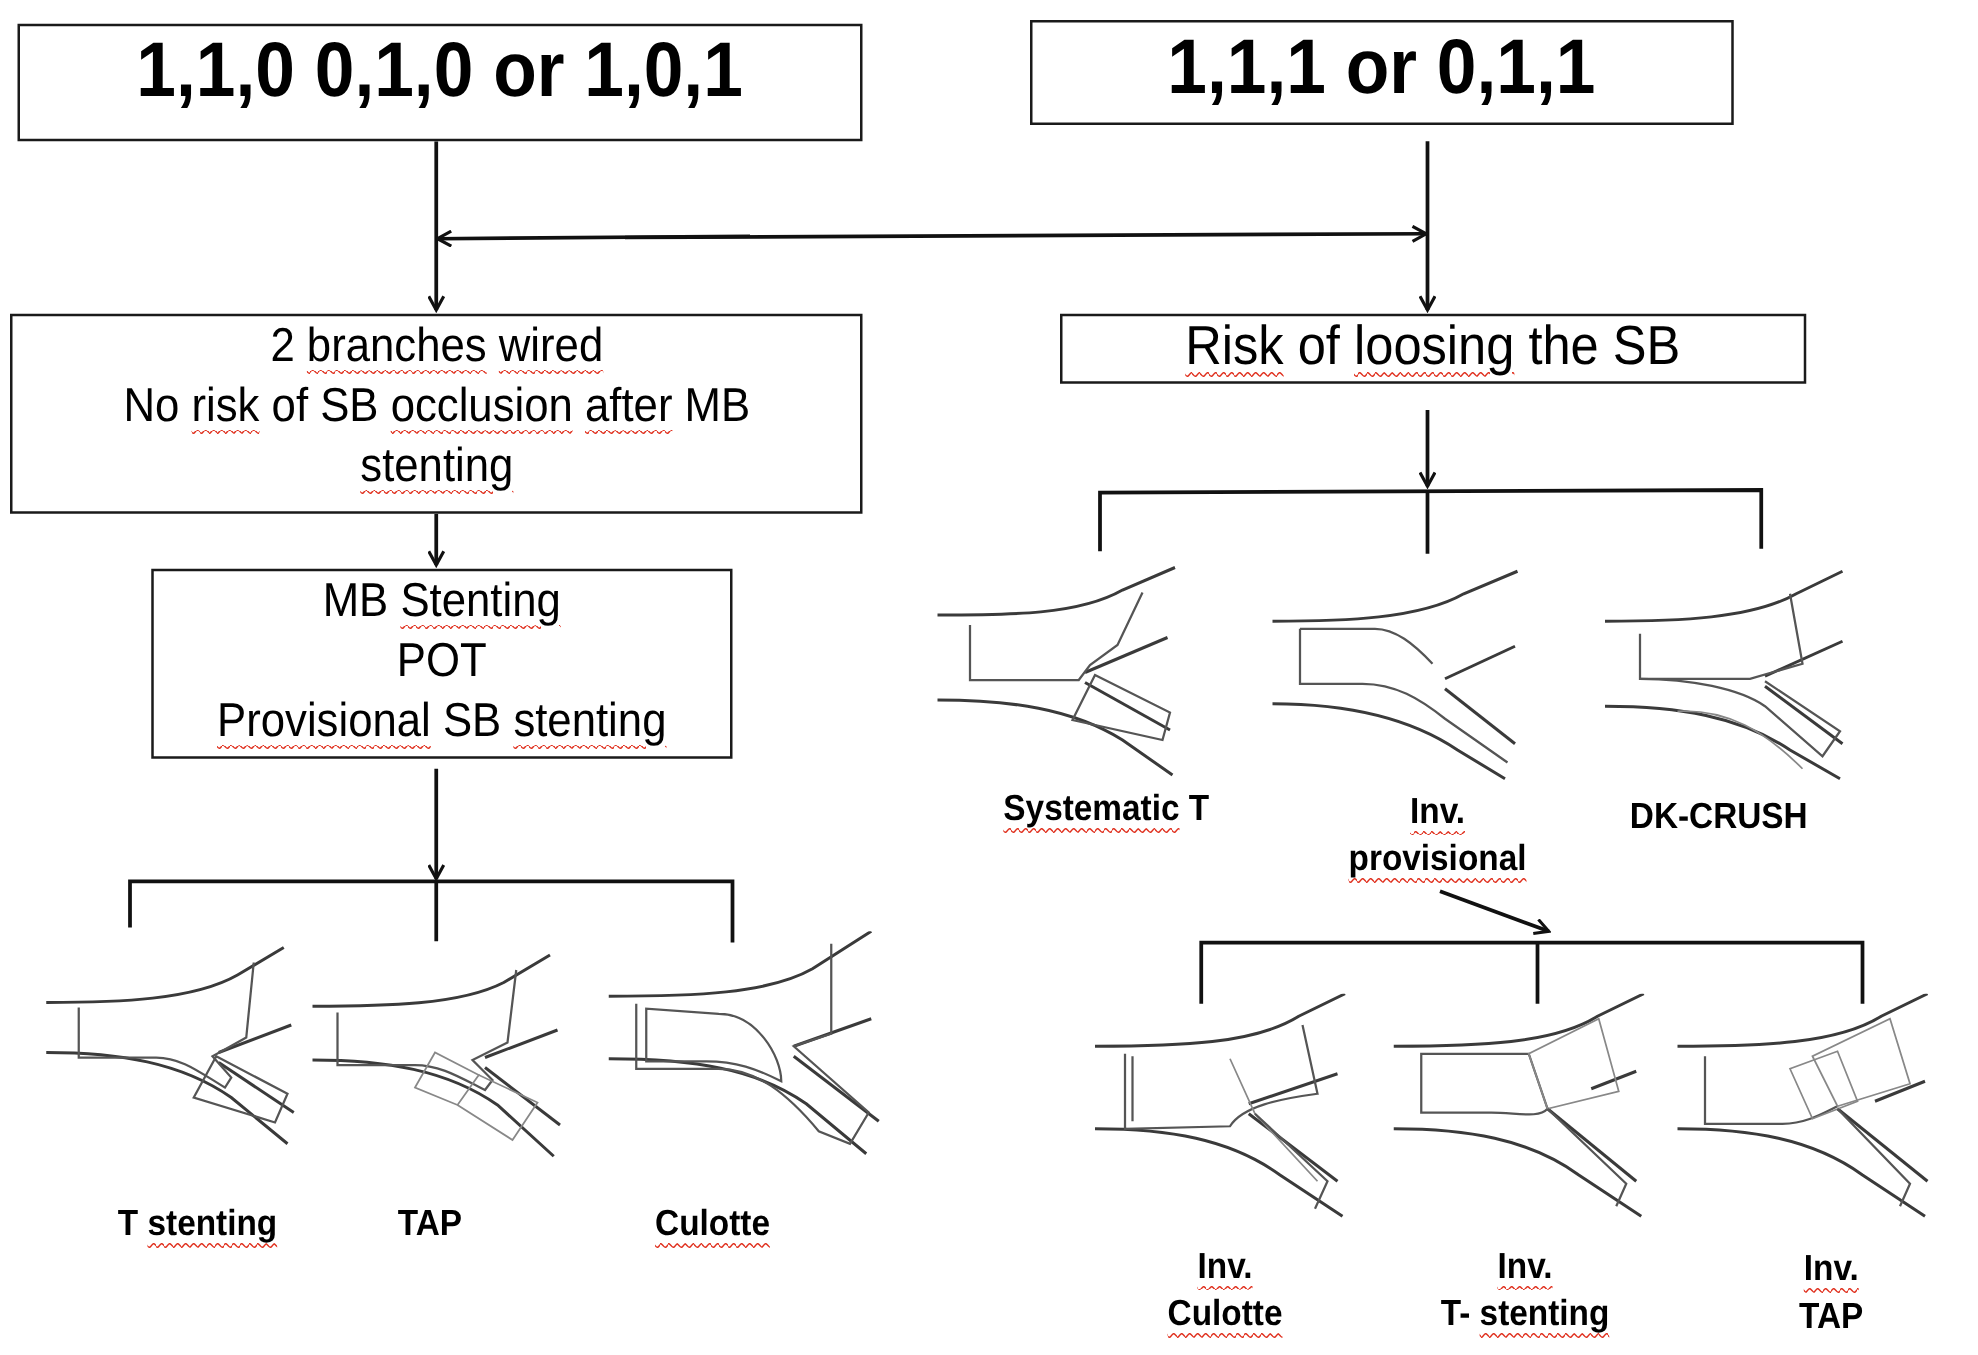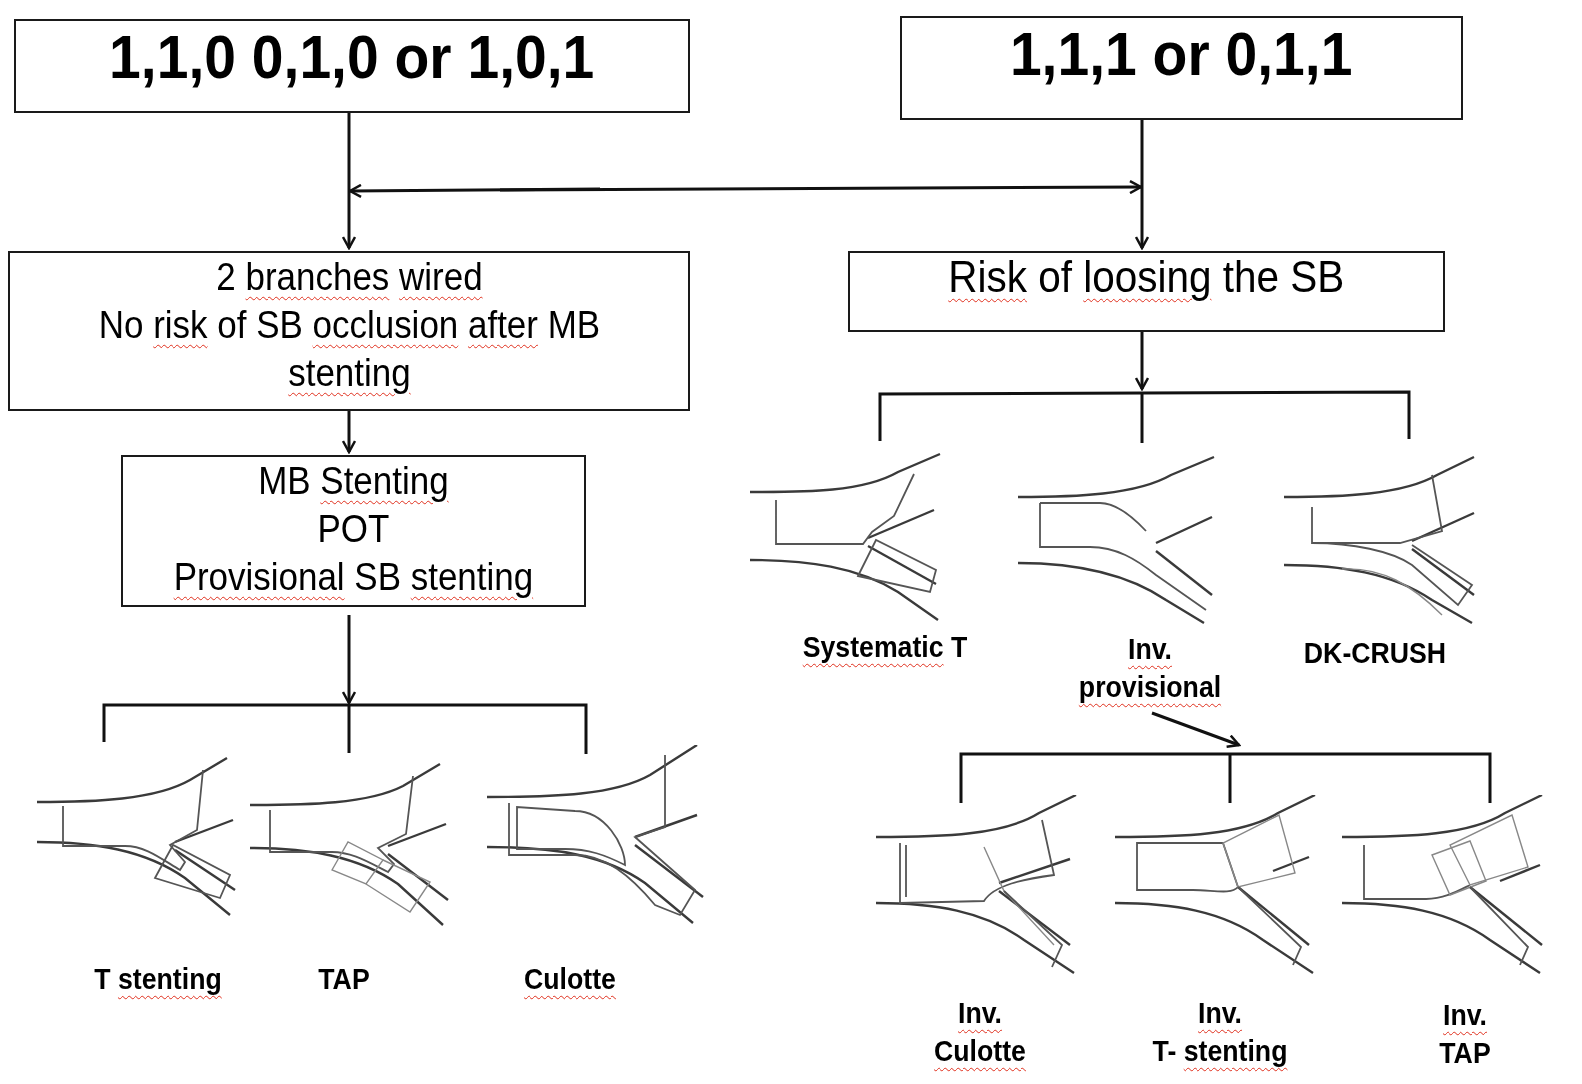--- a/index.html
+++ b/index.html
@@ -50,31 +50,31 @@
 
     <line x1="1152" y1="713" x2="1239" y2="745" marker-end="url(#arr)"></line>
     <polyline points="961,803 961,754 1490,754 1490,803"></polyline>
     <line x1="1230" y1="754" x2="1230" y2="803"></line>
   </g>
 </svg>
 
 <div class="box" style="left:14px;top:19px;width:676px;height:94px;">
   <div class="big">1,1,0  0,1,0 or 1,0,1</div>
 </div>
-<div class="box" style="left:900px;top:16px;width:563px;height:104px;">
+<div class="box" style="left:824px;top:16px;width:563px;height:84px;">
   <div class="big">1,1,1 or 0,1,1</div>
 </div>
 <div class="box" style="left:8px;top:251px;width:682px;height:160px;">
   <div class="mid">
       <span class="line"><span>2 </span><span class="spell">branches</span><span> </span><span class="spell">wired</span></span>
       <span class="line"><span>No </span><span class="spell">risk</span><span> of SB </span><span class="spell">occlusion</span><span> </span><span class="spell">after</span><span> MB</span></span>
       <span class="line"><span class="spell">stenting</span></span>
     </div>
 </div>
-<div class="box" style="left:848px;top:251px;width:597px;height:81px;">
+<div class="box" style="left:848px;top:251px;width:597px;height:56px;">
   <div class="mid" style="font-size:44px;">
       <span class="line"><span class="spell">Risk</span><span> of </span><span class="spell">loosing</span><span> the SB</span></span>
     </div>
 </div>
 <div class="box" style="left:121px;top:455px;width:465px;height:152px;">
   <div class="mid">
       <span class="line"><span>MB </span><span class="spell">Stenting</span></span>
       <span class="line"><span>POT</span></span>
       <span class="line"><span class="spell">Provisional</span><span> SB </span><span class="spell">stenting</span></span>
     </div>

